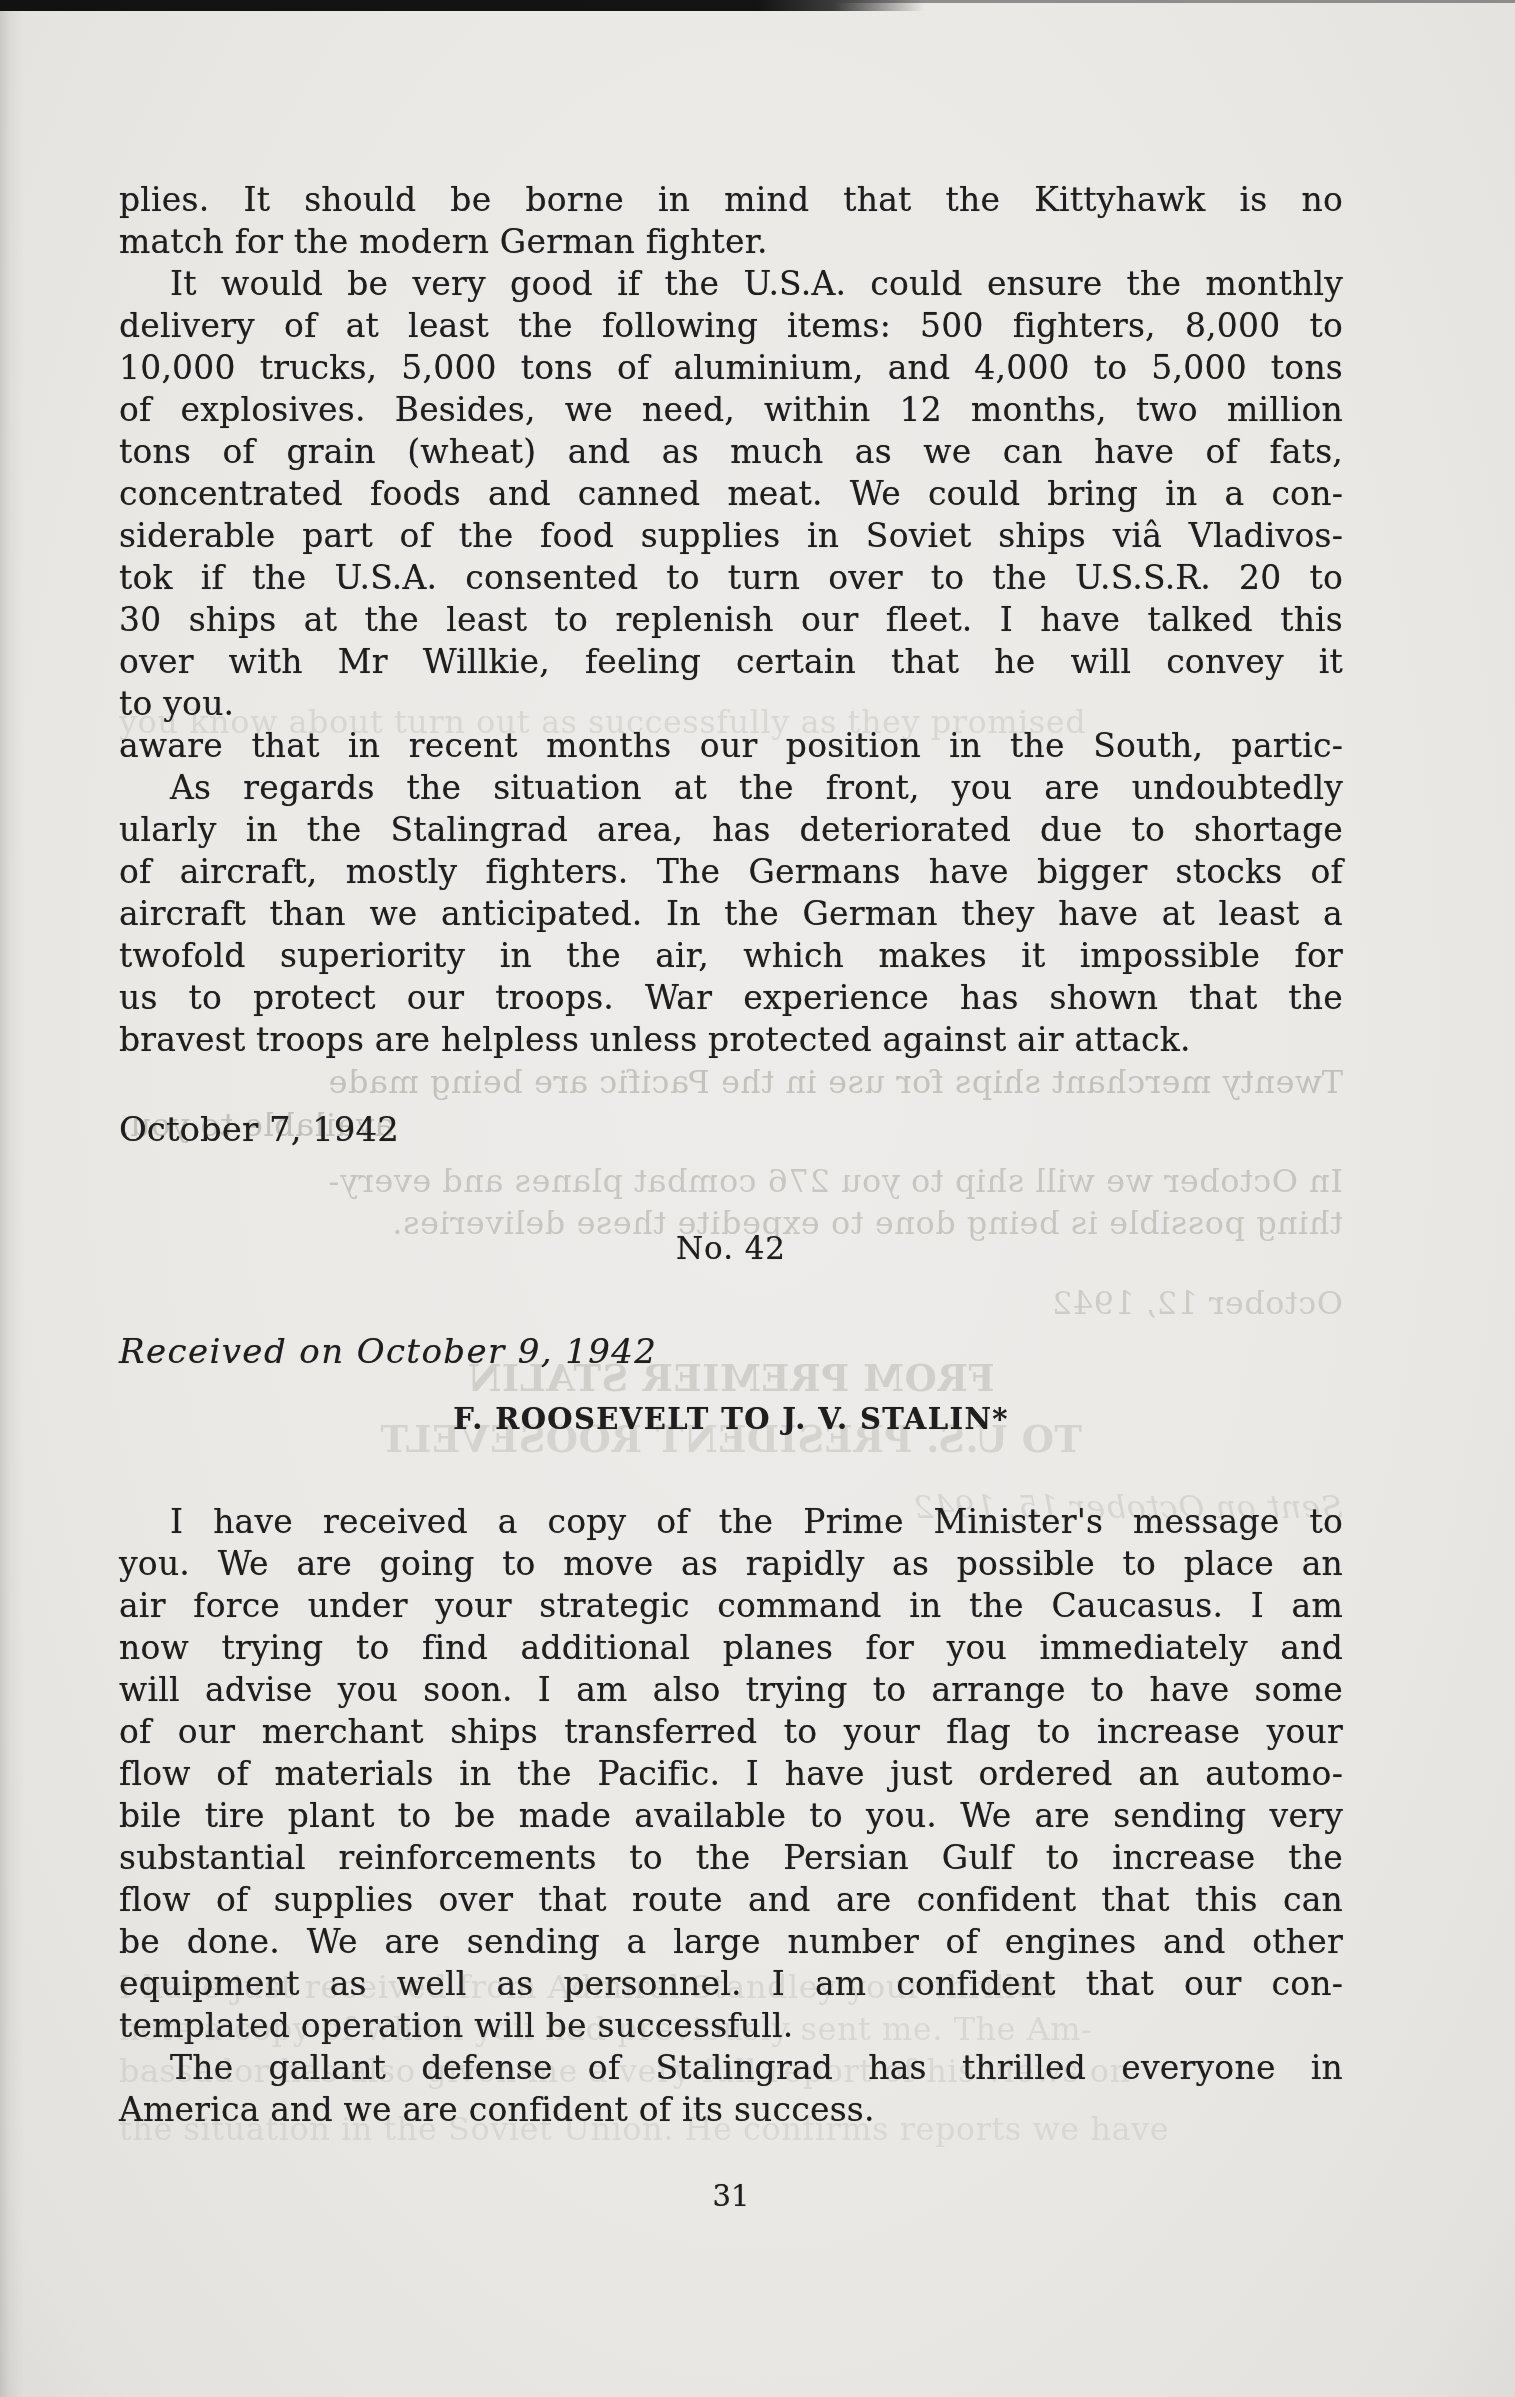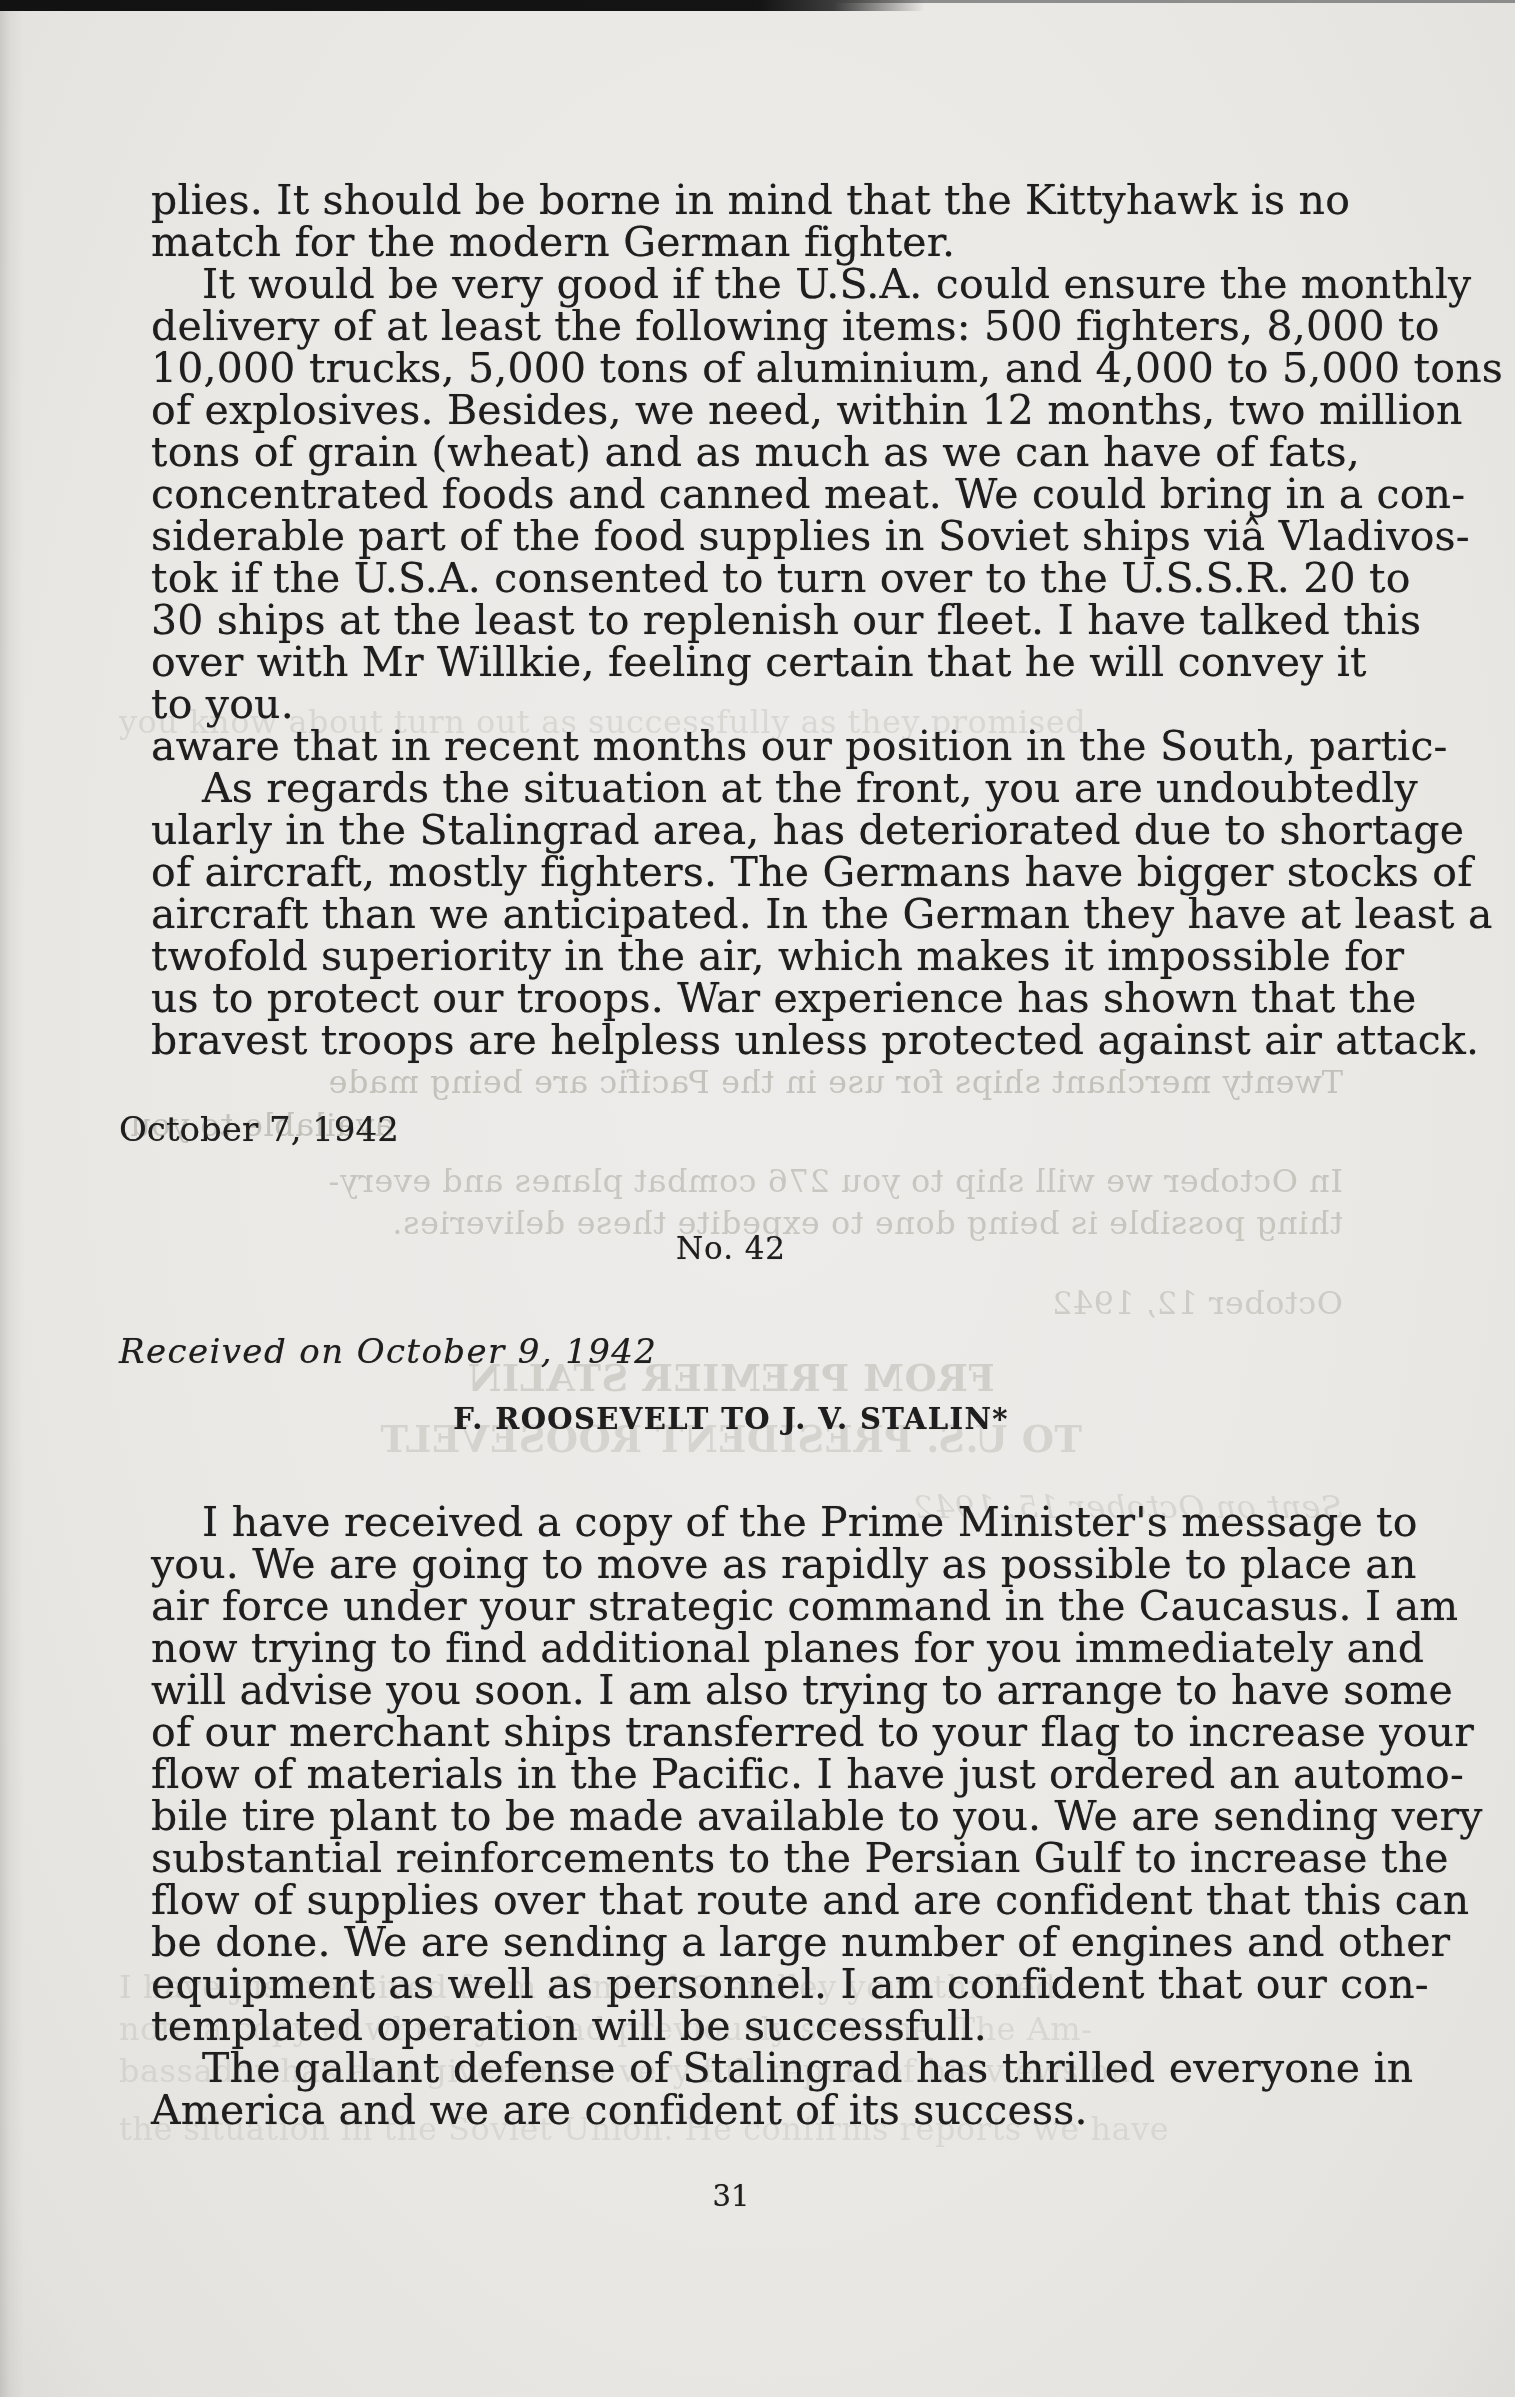--- a/index.html
+++ b/index.html
@@ -33,21 +33,21 @@
     color:#6b6657;
     filter:blur(0.7px);
     letter-spacing:0.5px;
   }
   .ghost.mirrored{transform:scaleX(-1);}
   
   #text-flow{
     position:absolute;left:119px;top:179px;width:1224px;
     text-shadow:0 0 0.7px rgba(25,25,25,0.55);
   }
-  .para{font-size:41px;margin-left:32px;}
+  .para{font-size:33px;}
   .line{
     height:42px;line-height:42px;
     text-align:justify;text-align-last:justify;
     letter-spacing:0.2px;
     overflow:visible;white-space:nowrap;
   }
   .line.last{text-align-last:left;}
   .line.indent{text-indent:51px;}
   .block-date{font-size:34px;line-height:43px;}
   .block-number{font-size:31px;font-weight:normal;text-align:center;line-height:42px;letter-spacing:0.9px;}

